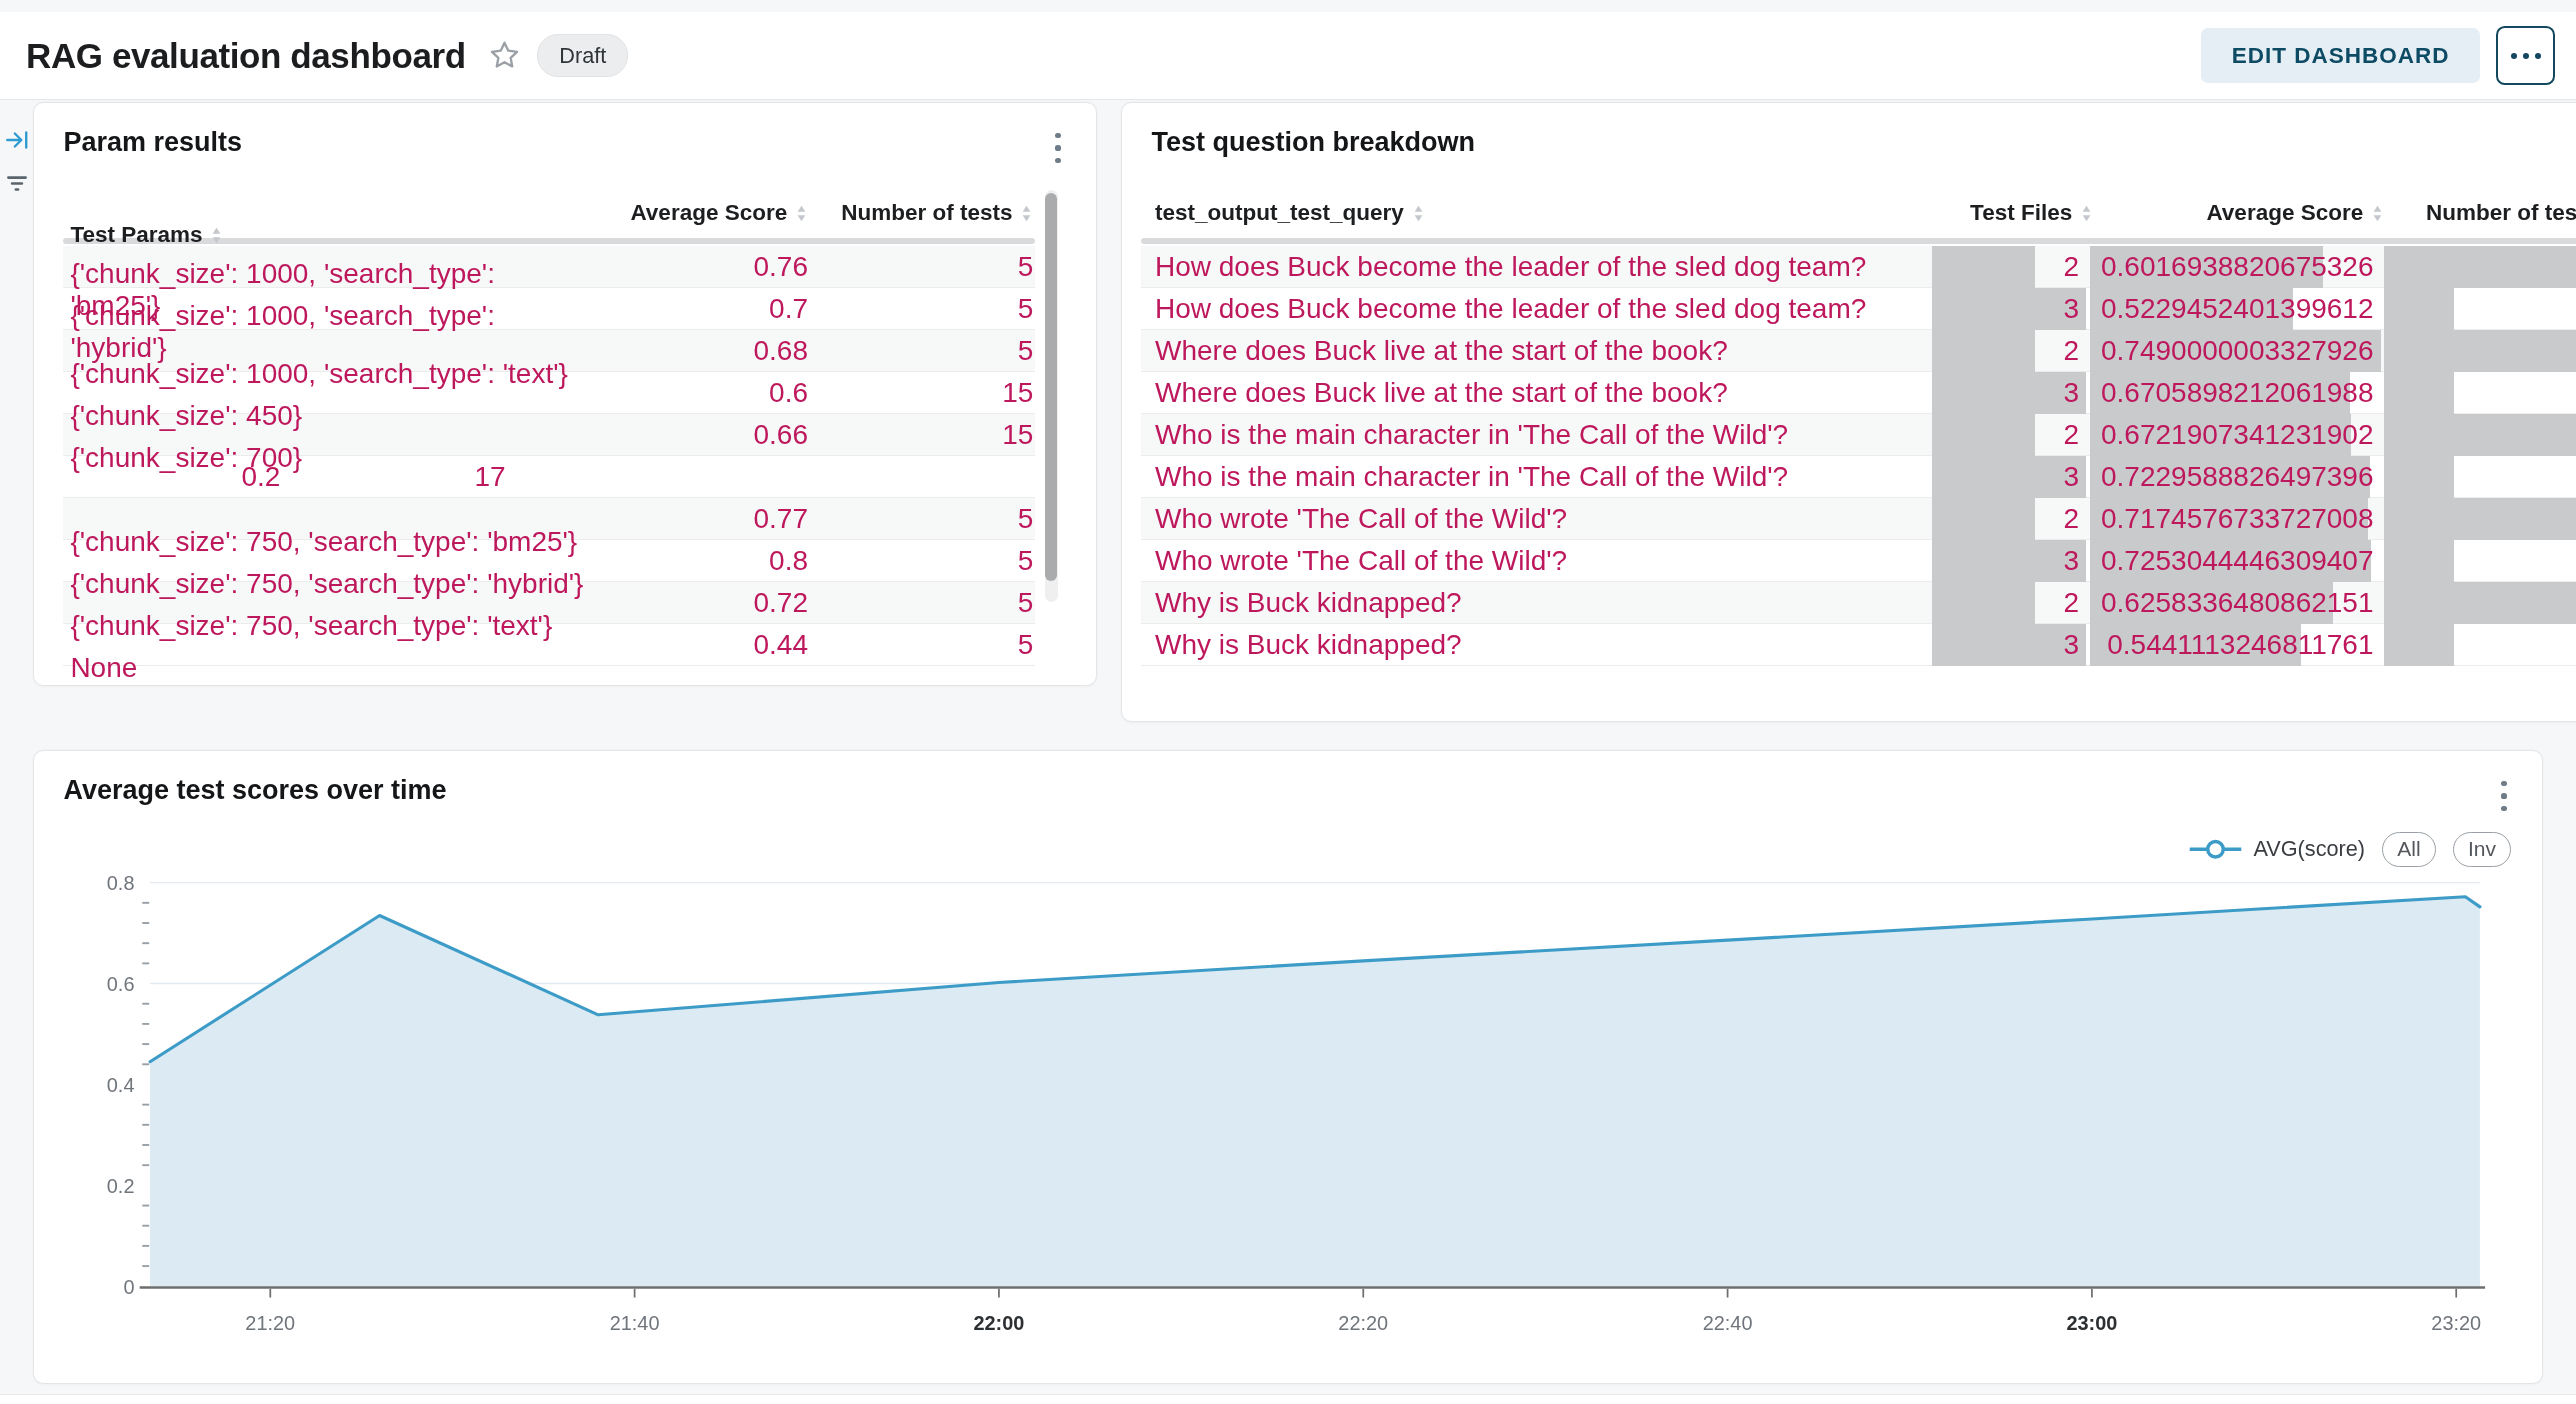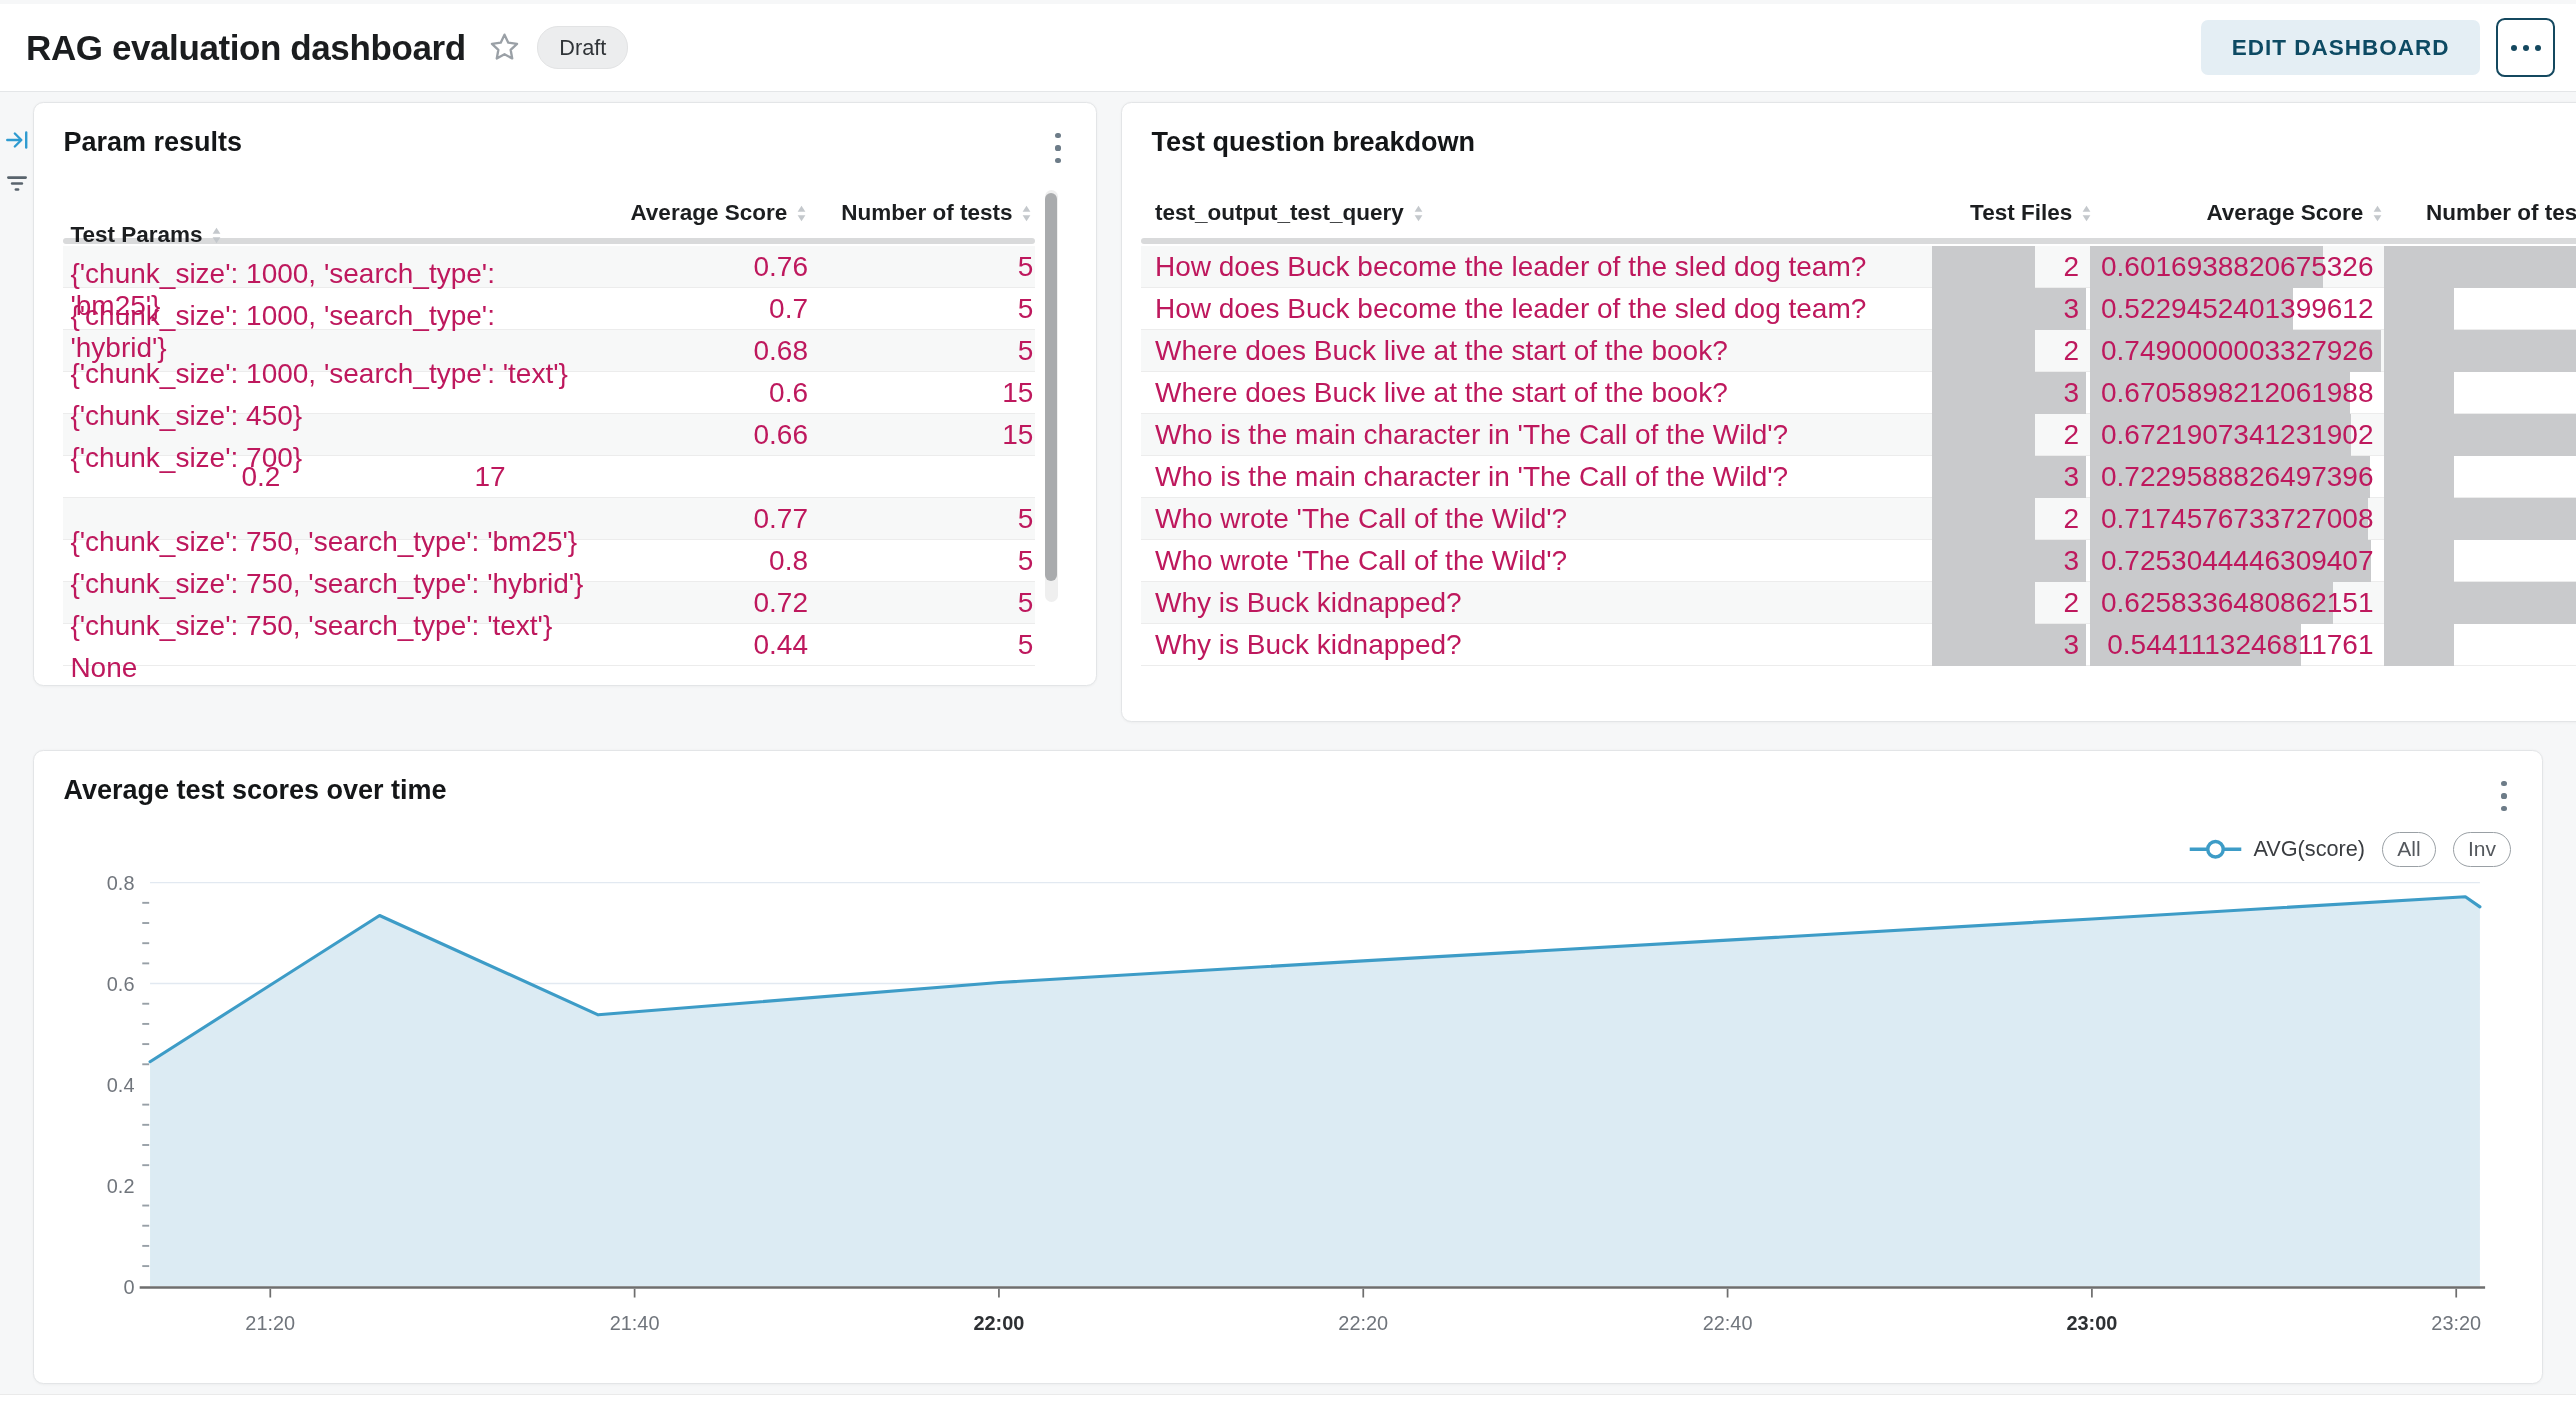--- a/index.html
+++ b/index.html
@@ -2,21 +2,21 @@
 <html style="font-size:14px"><head>
 <meta charset="utf-8">
 <style>
   html,body{margin:0;padding:0;}
   body{
     width:2576px;height:1405px;position:relative;overflow:hidden;
     background:#f6f7f8;font-family:"Liberation Sans",sans-serif;
     -webkit-font-smoothing:antialiased;
   }
   
-  .topbar{position:absolute;top:4px;left:0;right:0;height:88px;background:#fff;
+  .topbar{position:absolute;top:12px;left:0;right:0;height:88px;background:#fff;
     border-bottom:0.9px solid #e4e6e8;display:flex;align-items:center;
     padding:0 21px 0 26px;box-sizing:border-box;z-index:5;}
   .page-title{font-size:35px;font-weight:bold;color:#1b1d1f;letter-spacing:-0.4px;}
   .star{margin-left:21px;width:35px;height:35px;color:#9aa0a6;cursor:pointer;}
   .badge{margin-left:15.6px;background:#ecedee;border:0.9px solid #e2e3e4;border-radius:21px;
     padding:7.8px 21px;font-size:21.7px;color:#303438;}
   .flex-spacer{flex:1;}
   .edit-btn{background:#e4eef4;color:#0d4a63;font-weight:bold;font-size:22.5px;
     letter-spacing:1px;padding:0 31px;height:55px;border-radius:7px;border:none;
     display:flex;align-items:center;cursor:pointer;font-family:inherit;}

